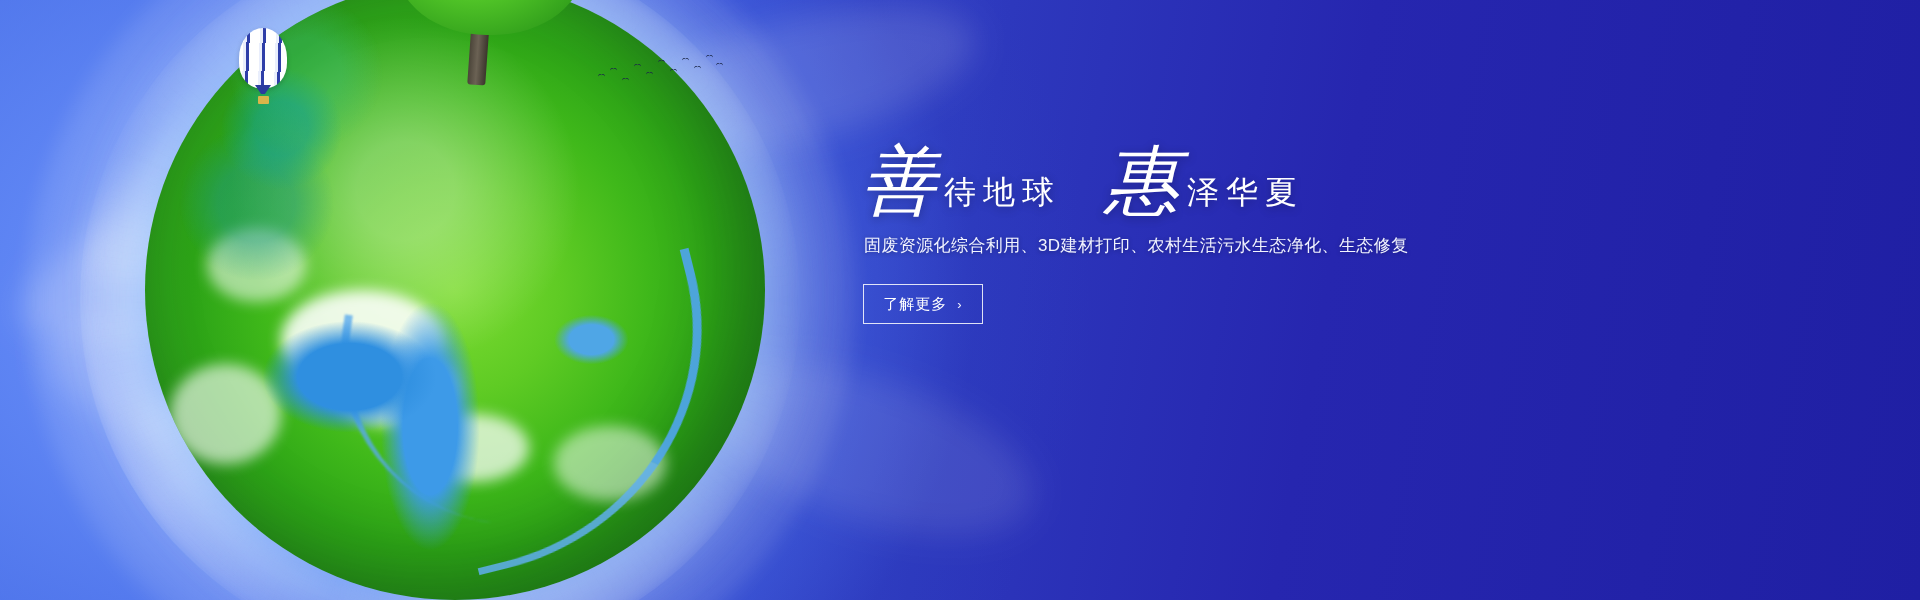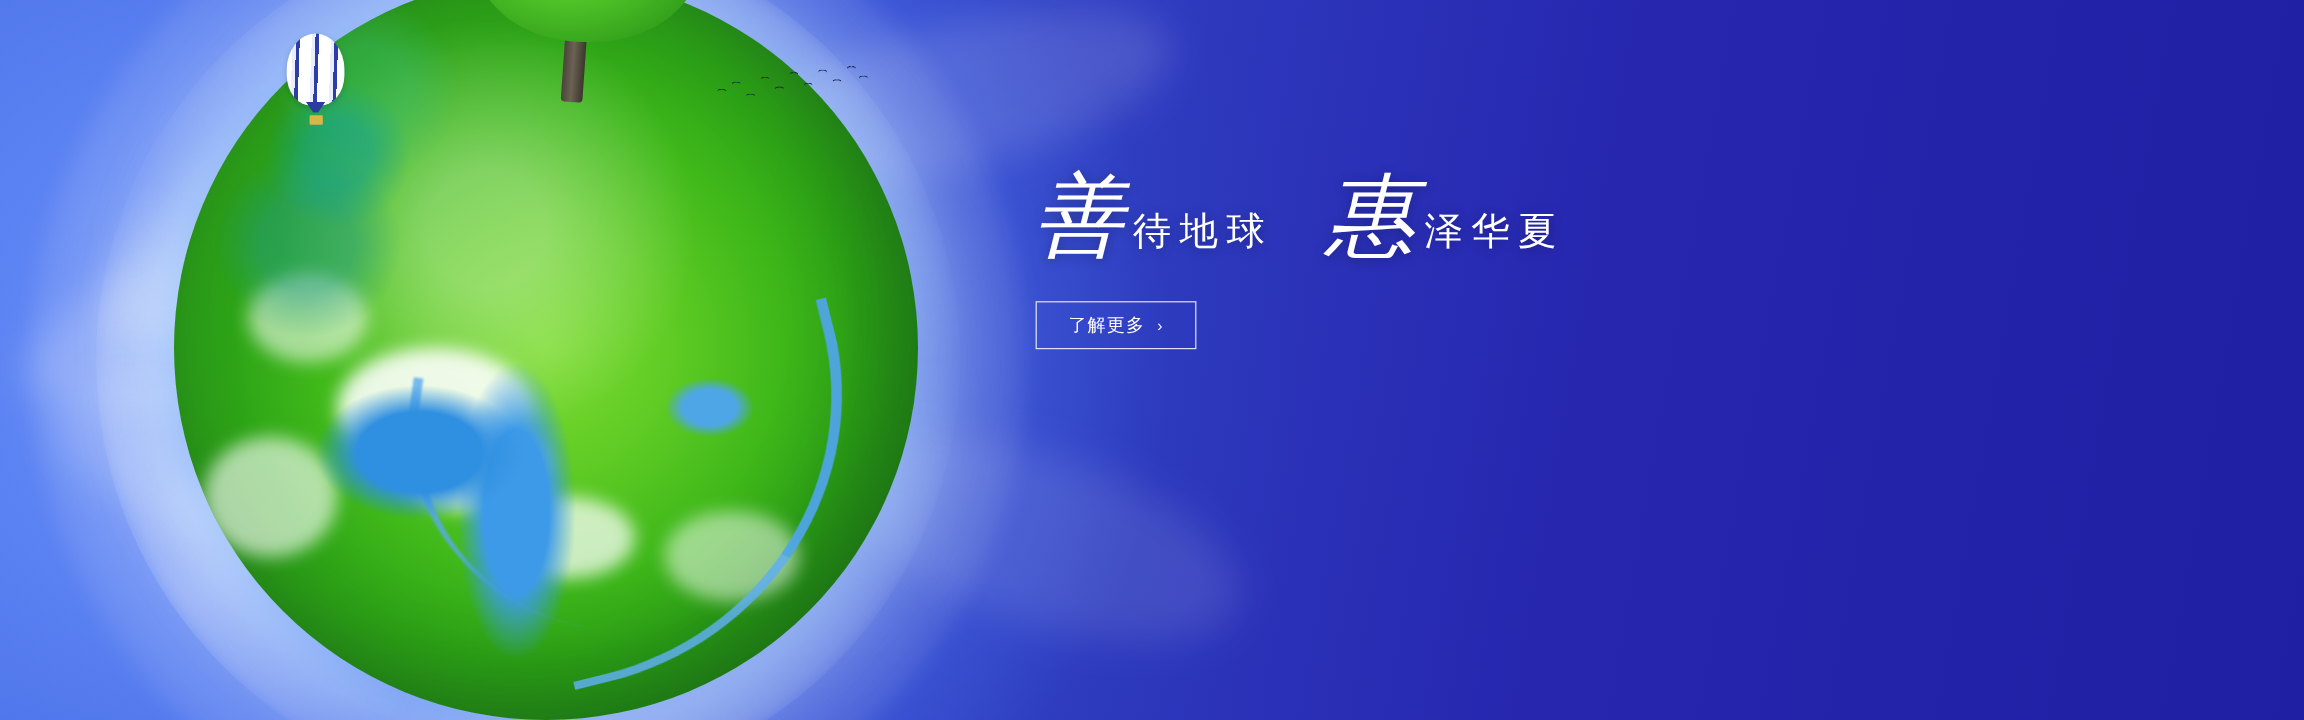--- a/index.html
+++ b/index.html
@@ -183,21 +183,21 @@
 
   .desc{
     font-size:17px;letter-spacing:.4px;color:#f2f4ff;
     margin:20px 0 0 2px;white-space:nowrap;
     text-shadow:0 1px 4px rgba(0,0,30,.35);
   }
 
   .cta{
     display:inline-flex;align-items:center;justify-content:center;gap:10px;
     margin-top:27px;margin-left:1px;
-    width:134px;height:40px;
+    width:120px;height:40px;
     border:1px solid rgba(255,255,255,.85);
     background:transparent;color:#fff;
     font-size:15px;letter-spacing:1px;
     cursor:pointer;
     font-family:"Liberation Sans","DejaVu Sans",sans-serif;
   }
   .cta .chev{font-size:13px;opacity:.95;}
 </style>
 </head>
 <body>
@@ -254,20 +254,21 @@
 
     <div class="headline">
       <span class="hl-big">善</span>
       <span class="hl-small">待地球</span>
       <span class="hl-gap"></span>
       <span class="hl-big">惠</span>
       <span class="hl-small">泽华夏</span>
     </div>
 
 
+    <div class="desc">固废资源化综合利用、3D建材打印、农村生活污水生态净化、生态修复</div>
 
     <button class="cta">
       <span>了解更多</span>
       <span class="chev">›</span>
     </button>
 
   </div>
 </div>
 
 </body></html>

